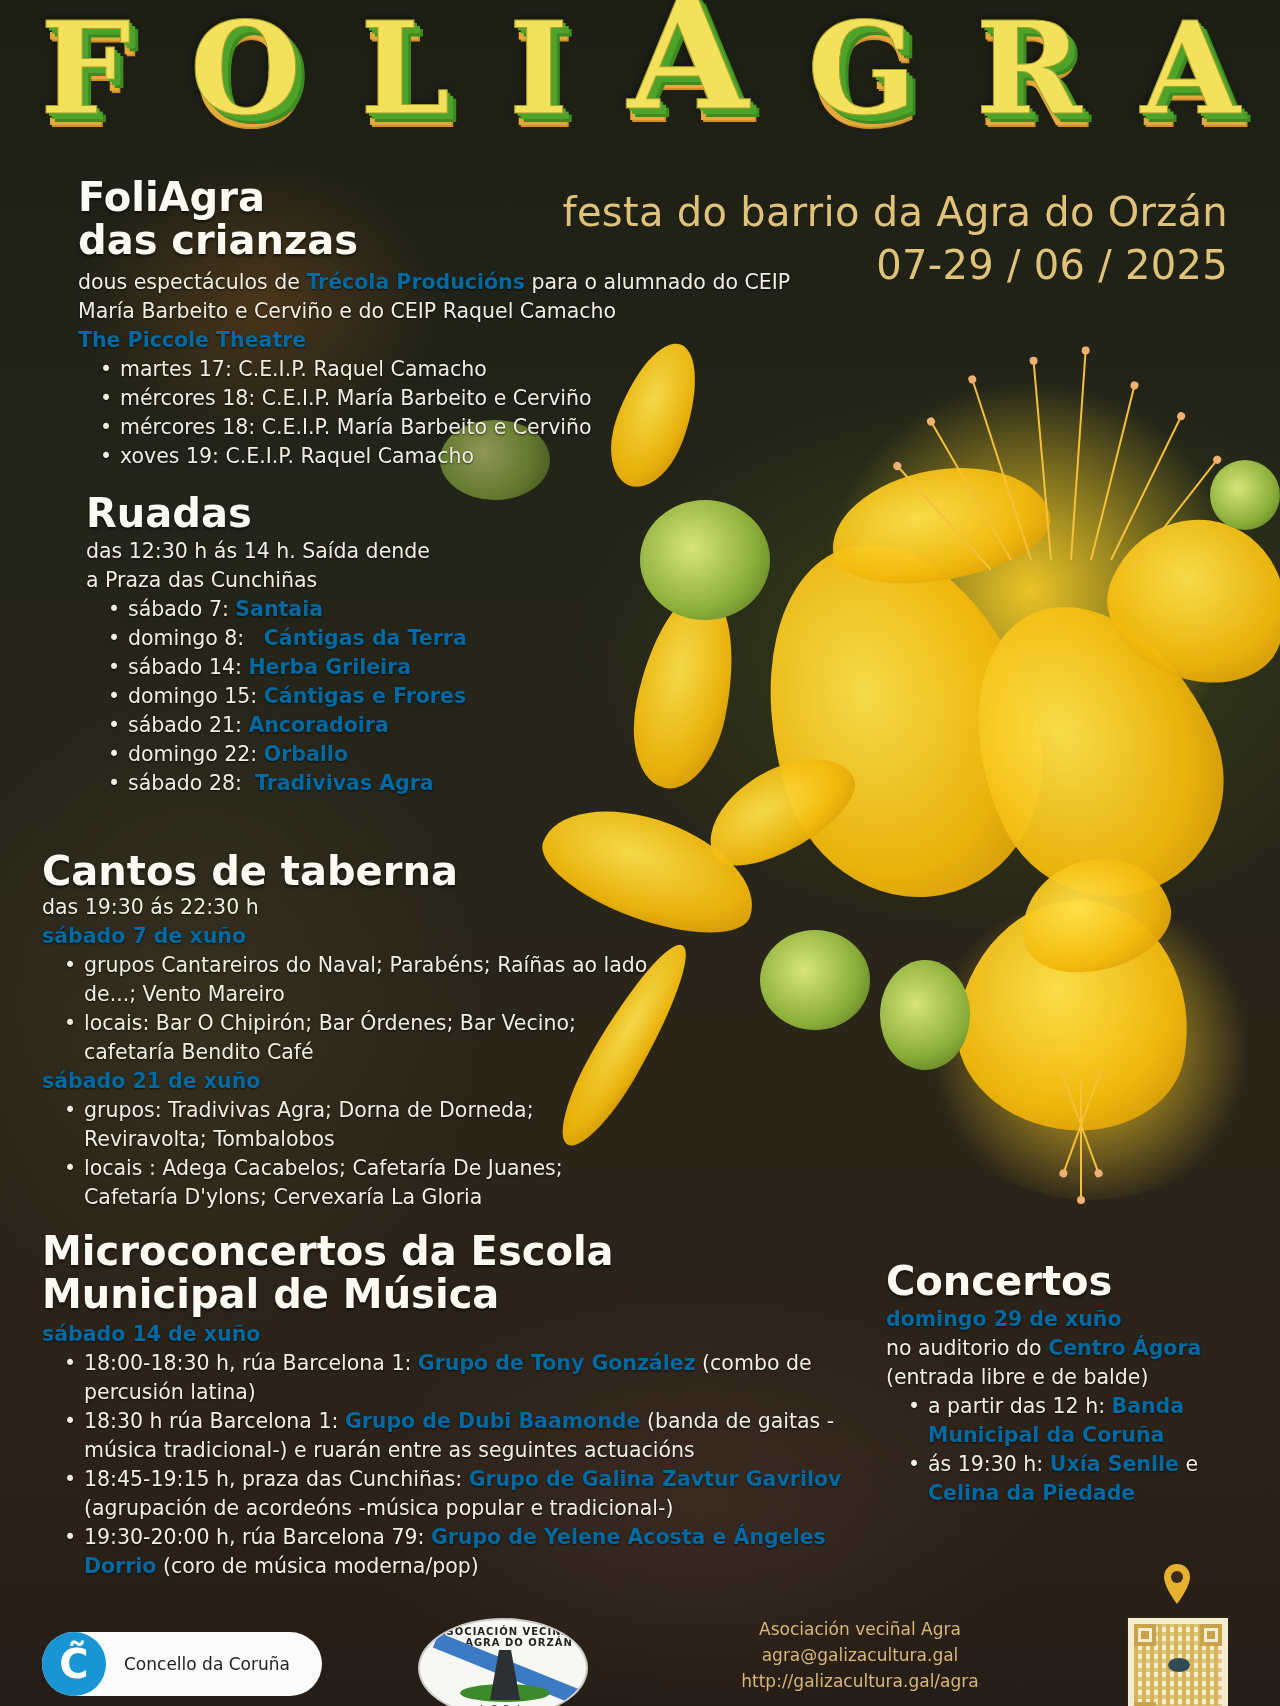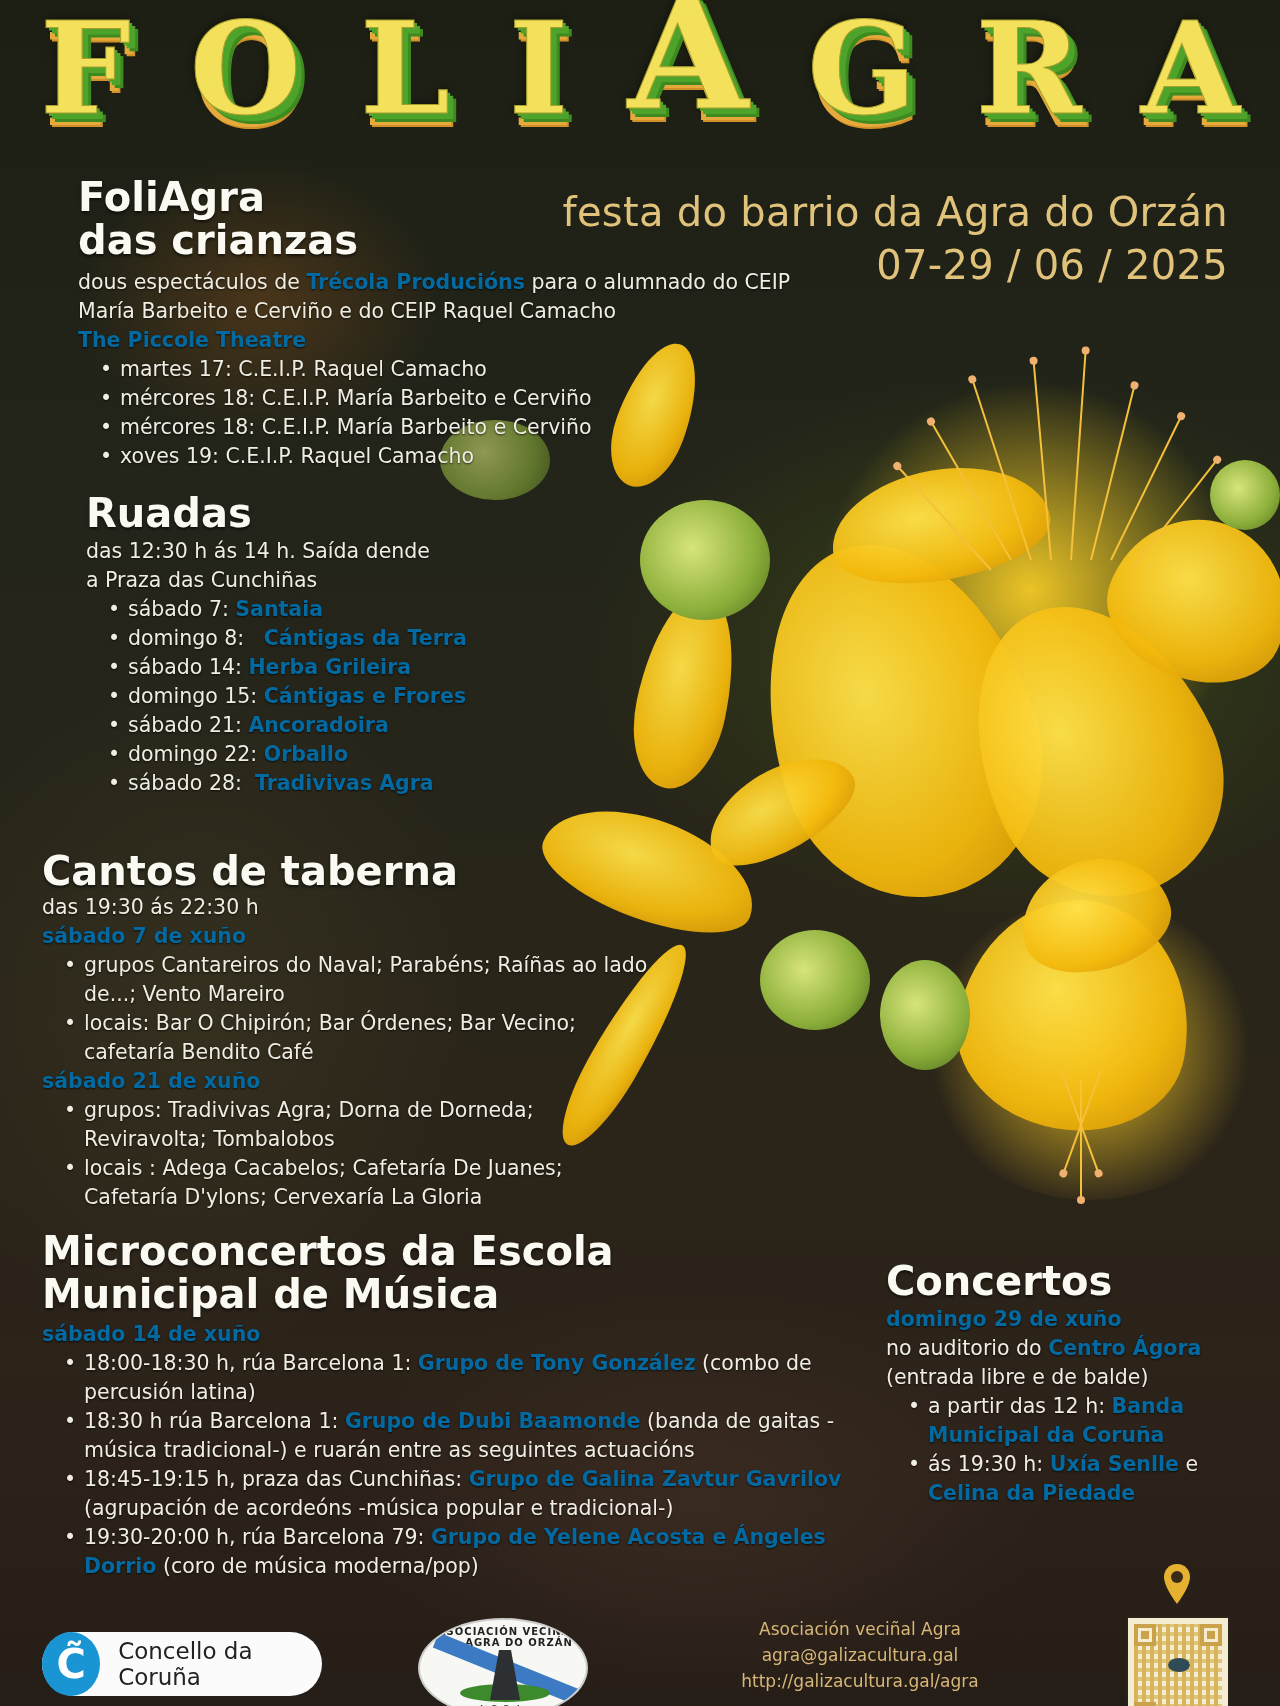--- a/index.html
+++ b/index.html
@@ -68,21 +68,21 @@
 
   
   .concello-badge {
     position: absolute; left: 42px; top: 1632px; width: 280px; height: 64px;
     background: #fbfbfb; border-radius: 32px; display: flex; align-items: center;
   }
   .concello-logo {
     width: 64px; height: 64px; border-radius: 50%; background: #1a95d3;
     color: #fff; font-size: 40px; font-weight: bold; display: flex; align-items: center; justify-content: center;
   }
-  .concello-label { margin-left: 18px; color: #222; font-size: 23px; }
+  .concello-label { margin-left: 18px; color: #222; font-size: 17px; }
 
   .assoc-logo {
     position: absolute; left: 418px; top: 1618px; width: 170px; height: 100px;
     border-radius: 50%; background: #f7f7f3; border: 2px solid #ccc; overflow: hidden;
   }
   .assoc-logo .stripe { position: absolute; left: 10px; top: 42px; width: 160px; height: 16px; background: #3c7bc3; transform: rotate(22deg); }
   .assoc-logo .mill { position: absolute; left: 70px; top: 30px; width: 30px; height: 50px; background: #2d3033; clip-path: polygon(30% 0, 70% 0, 100% 100%, 0 100%); }
   .assoc-logo .ground { position: absolute; left: 40px; bottom: 14px; width: 90px; height: 18px; background: #3c8a2c; border-radius: 50%; }
   .assoc-logo .ring-text { position: absolute; top: 6px; left: 16px; width: 100%; text-align: center; font-size: 10px; font-weight: bold; color: #222; letter-spacing: 1px; }
   .assoc-logo .agra-text { position: absolute; bottom: 2px; left: 0; width: 100%; text-align: center; font-size: 9px; color: #333; letter-spacing: 6px; }

